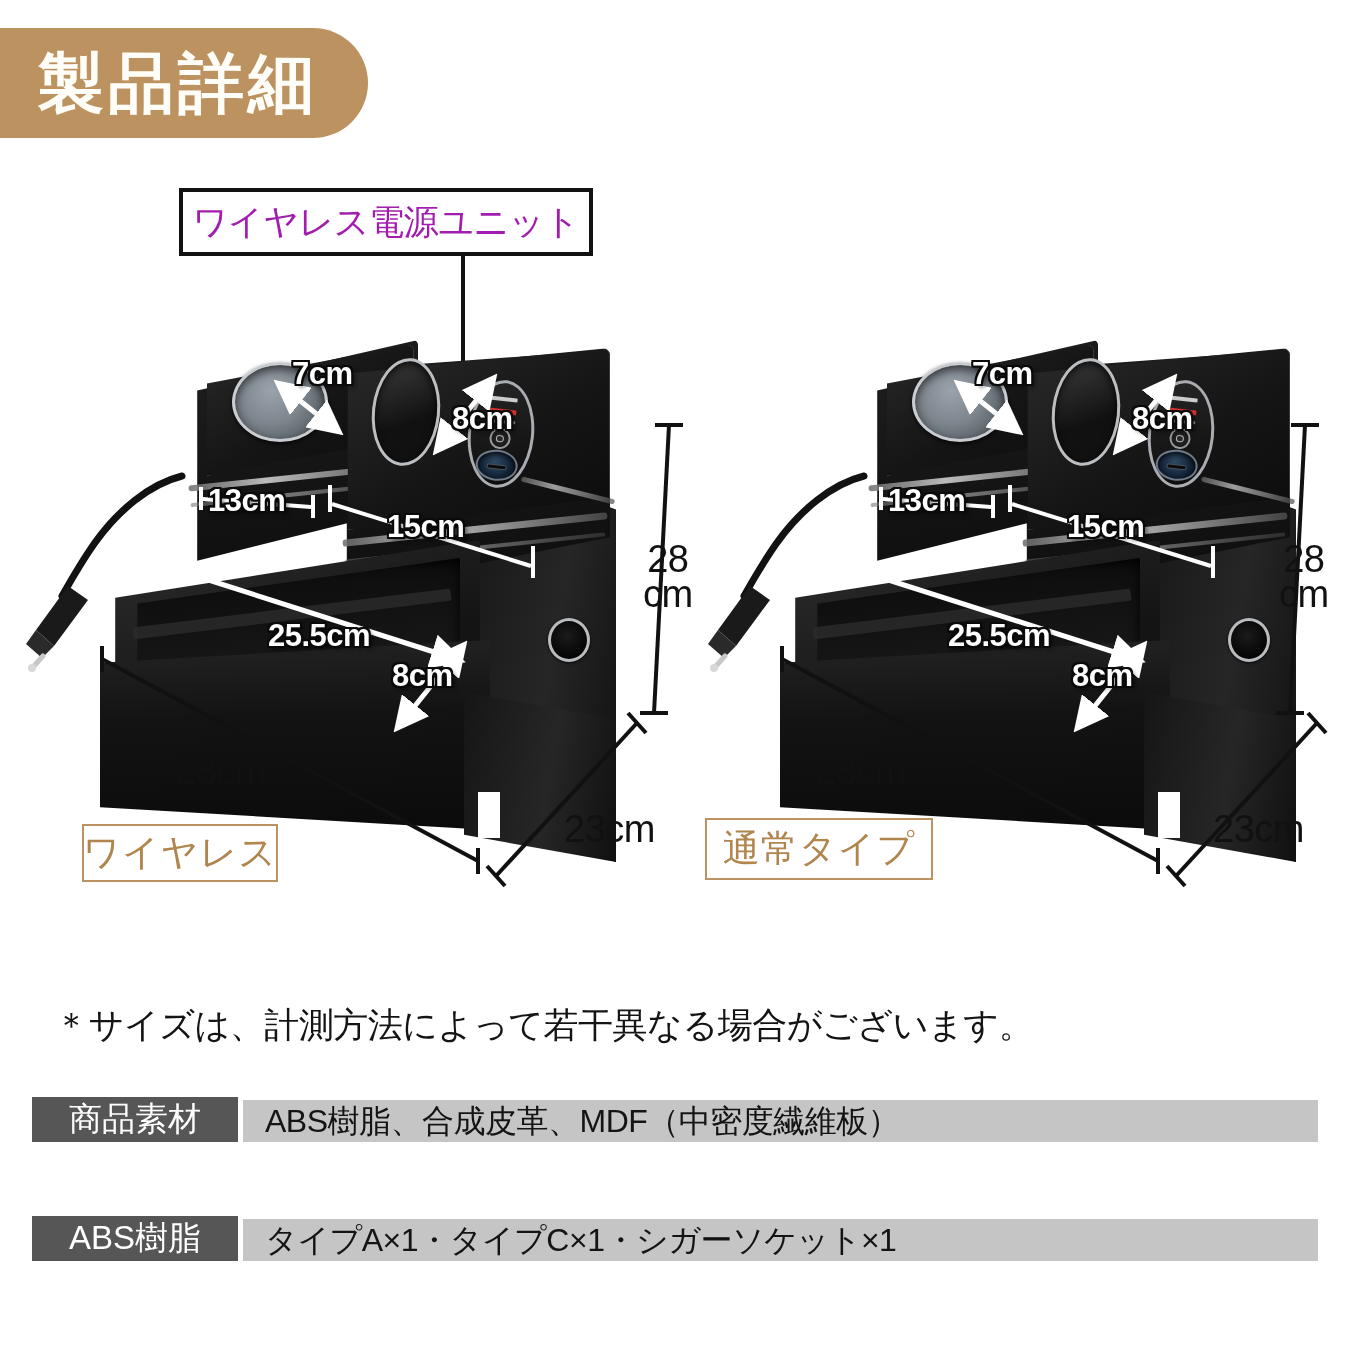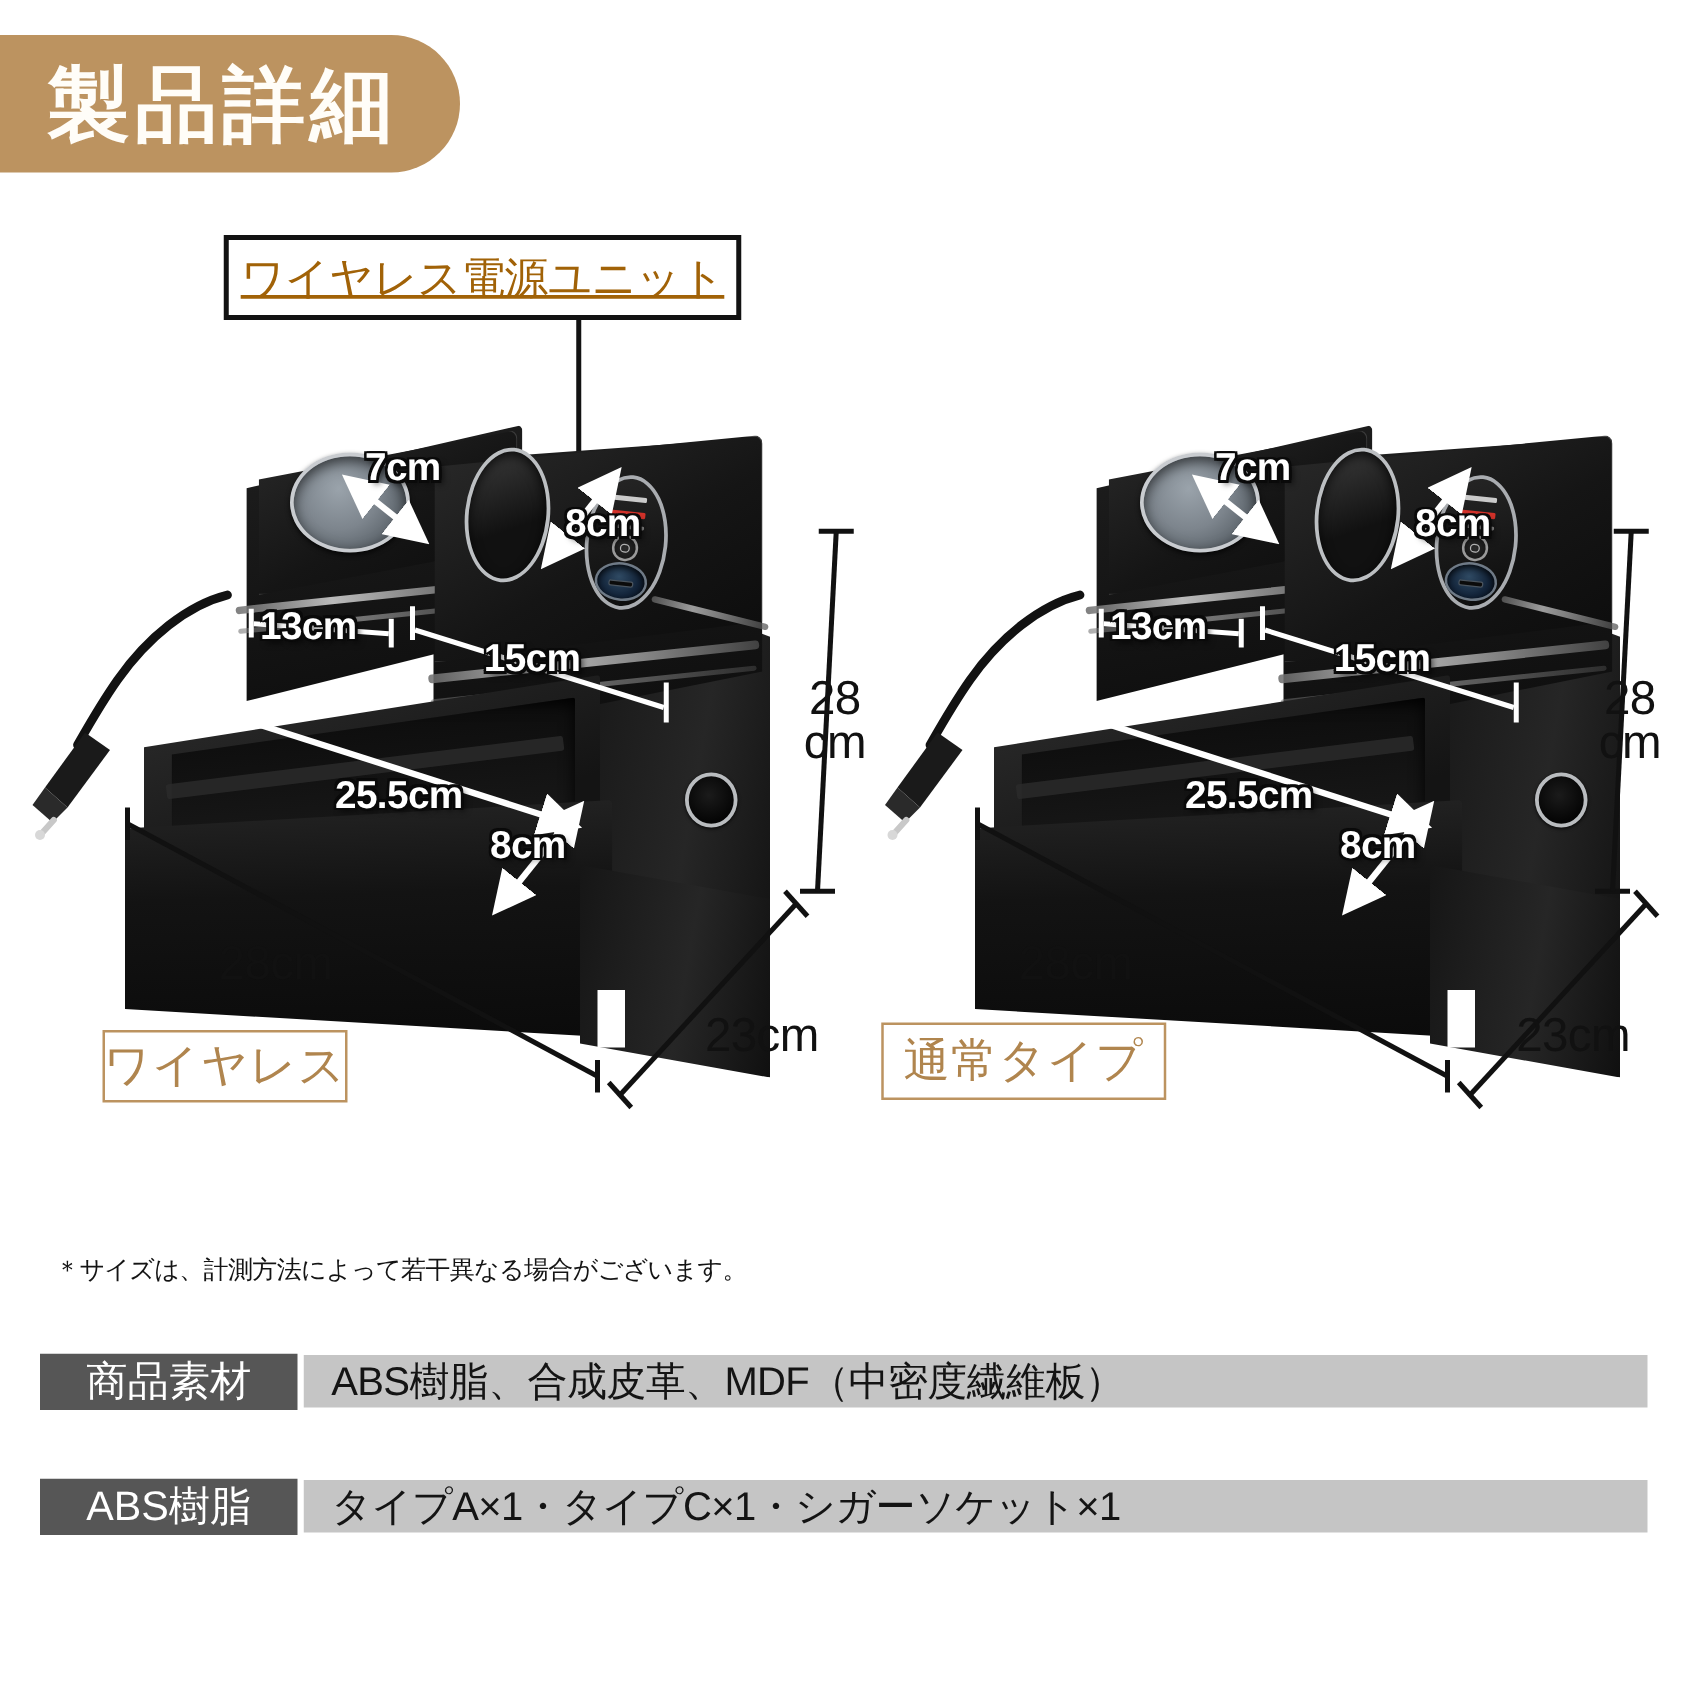--- a/index.html
+++ b/index.html
@@ -39,25 +39,24 @@
   .callout {
     position: absolute;
     left: 179px; top: 188px;
     width: 414px; height: 68px;
     background: #ffffff;
     border: 4px solid #121212;
     display: flex; align-items: center; justify-content: center;
   }
   .callout-text {
     font-size: 35px;
-    color: #a16207;
+    color: #a21caf;
     font-weight: 500;
     letter-spacing: -0.5px;
     white-space: nowrap;
-    text-decoration: underline;
   }
   .callout-leader {
     position: absolute;
     left: 461px; top: 256px;
     width: 4px; height: 130px;
     background: #121212;
   }
 
   
   .stage { position: absolute; inset: 0; }
@@ -219,36 +218,36 @@
     color: #b0854e;
     font-size: 37px;
     font-weight: 500;
     letter-spacing: 1px;
     white-space: nowrap;
   }
 
   
   .note {
     position: absolute;
-    left: 44px; top: 1002px;
-    font-size: 20px;
+    left: 54px; top: 1002px;
+    font-size: 35px;
     color: #141414;
     letter-spacing: -0.5px;
     white-space: nowrap;
   }
 
   
   .spec-table {
     position: absolute;
     left: 32px; top: 1068px;
     width: 1286px;
     display: flex; flex-direction: column;
     gap: 7px;
   }
-  .spec-row { display: flex; align-items: center; gap: 5px; }
+  .spec-row { display: flex; align-items: flex-end; gap: 5px; }
   .spec-key {
     width: 206px;
     flex: 0 0 206px;
     background: #565656;
     color: #ffffff;
     display: flex; align-items: center; justify-content: center;
     font-size: 33px;
     font-weight: 500;
     letter-spacing: 0px;
   }

